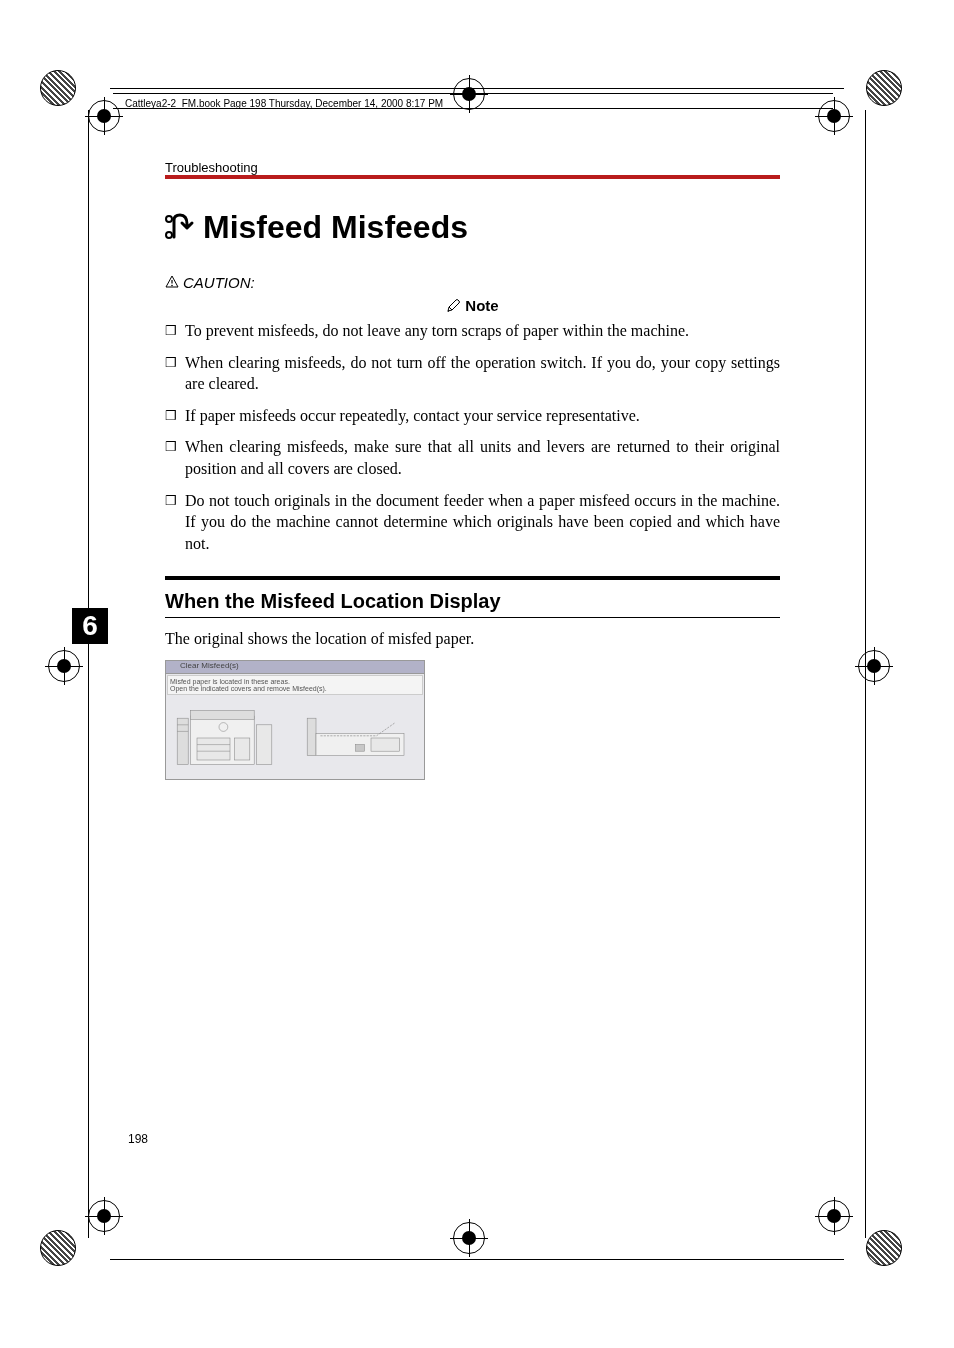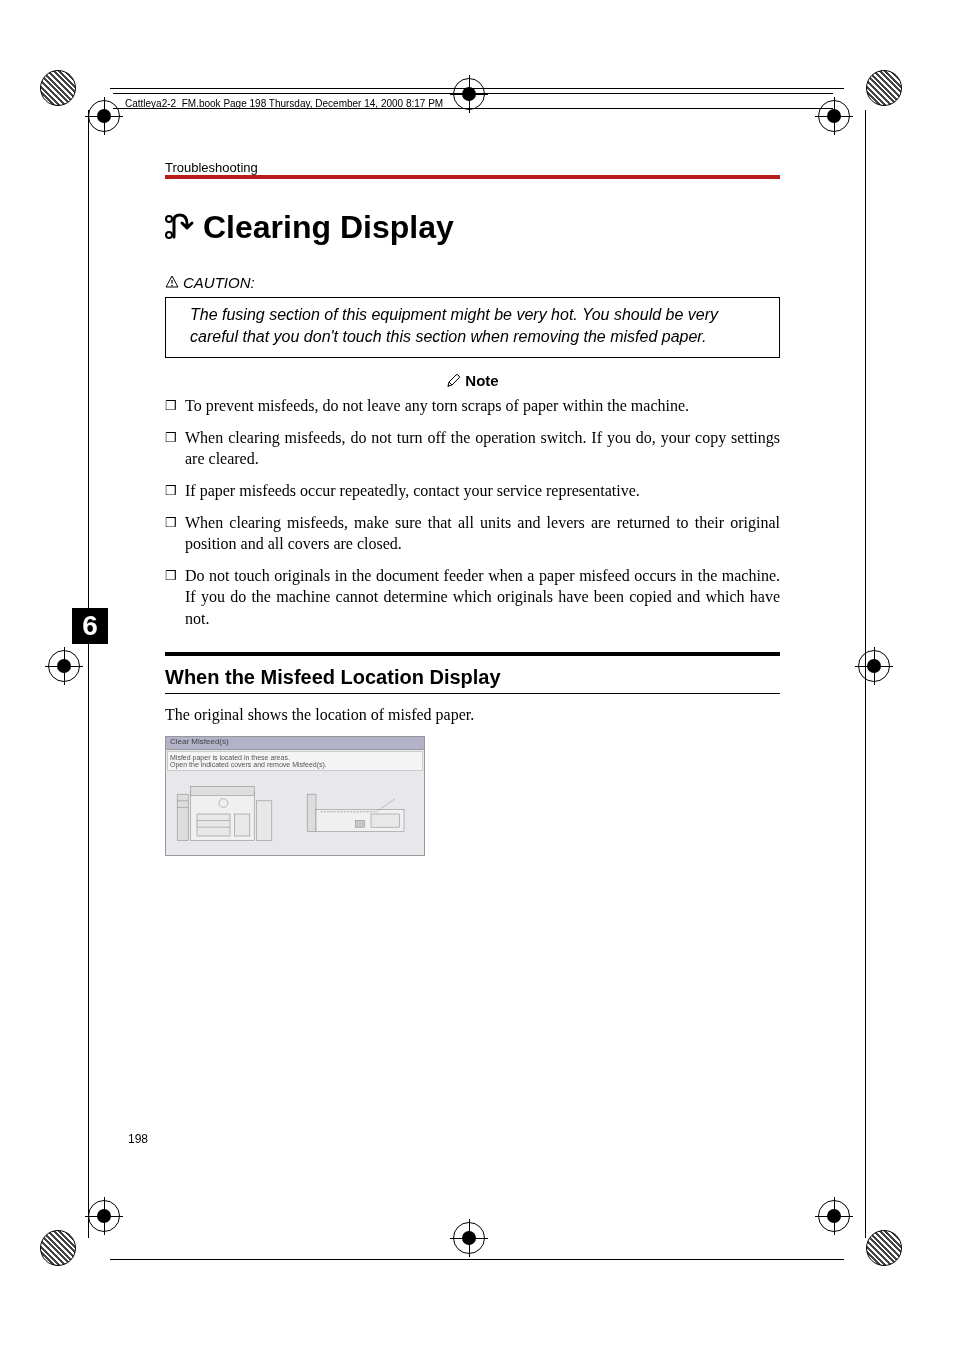--- a/index.html
+++ b/index.html
@@ -192,21 +192,21 @@
       height: 120px;
       border: 1px solid #999;
       background: #e8e8ec;
       position: relative;
     }
     .display-banner {
       background: #b2b2c8;
       height: 13px;
       border-bottom: 1px solid #999;
       font-size: 8px;
-      padding-left: 4px;
+      padding-left: 14px;
       color: #444;
       font-family: Arial, sans-serif;
     }
     .display-msg {
       background: #f4f4f4;
       border: 1px solid #ccc;
       margin: 1px;
       font-size: 7px;
       padding: 2px;
       color: #555;
@@ -325,32 +325,29 @@
   </div>
 
 <div class="page">
   <div class="running-head">Troubleshooting</div>
 
   <div class="title-row">
     <svg class="icon" width="30" height="30" viewBox="0 0 30 30">
       <circle cx="4" cy="7" r="3" fill="none" stroke="#000" stroke-width="2"></circle>
       <circle cx="4" cy="23" r="3" fill="none" stroke="#000" stroke-width="2"></circle>
       <path d="M9 25 L9 8 Q9 3 15 3 Q22 3 22 12 L22 14 M17 11 L22 16 L27 11" fill="none" stroke="#000" stroke-width="3" stroke-linecap="round" stroke-linejoin="round"></path>
-    </svg><span>Clearing Display</span>
+    </svg><span>Misfeed Misfeeds</span>
   </div>
 
   <div class="caution-label">
     <svg class="warn-icon" width="14" height="14" viewBox="0 0 14 14" style="vertical-align:-1px">
       <path d="M7 1 L13 12 L1 12 Z" fill="none" stroke="#000" stroke-width="1"></path>
       <line x1="7" y1="5" x2="7" y2="8.5" stroke="#000" stroke-width="1.2"></line>
       <circle cx="7" cy="10.5" r="0.8" fill="#000"></circle>
     </svg><span>CAUTION:</span>
-  </div>
-  <div class="caution-table">
-    <span>The fusing section of this equipment might be very hot. You should be very careful that you don't touch this section when removing the misfed paper.</span>
   </div>
 
   <div class="note-head">
     <svg class="pen-icon" width="15" height="15" viewBox="0 0 15 15" style="vertical-align:-2px">
       <path d="M2 13 L3 9 L10 2 Q11 1 12 2 L13 3 Q14 4 13 5 L6 12 Z M3 9 L6 12" fill="none" stroke="#000" stroke-width="1"></path>
       <path d="M2.5 12.5 L2 14" stroke="#000" stroke-width="1"></path>
     </svg><span>Note</span>
   </div>
   <ul class="square-list">
     <li>To prevent misfeeds, do not leave any torn scraps of paper within the machine.</li>

